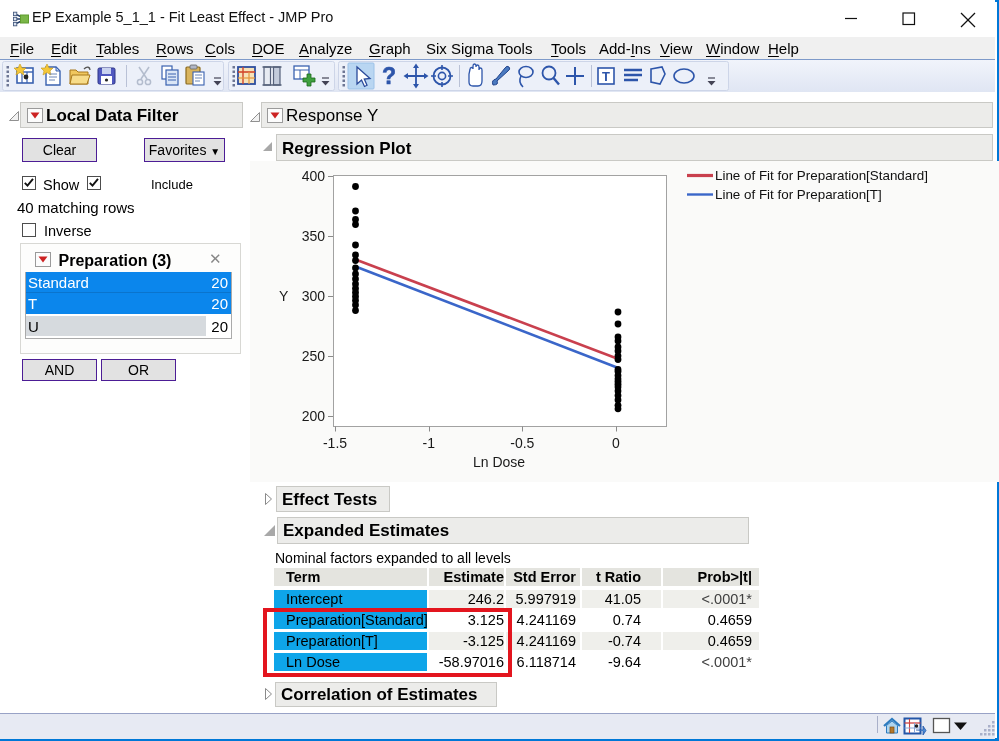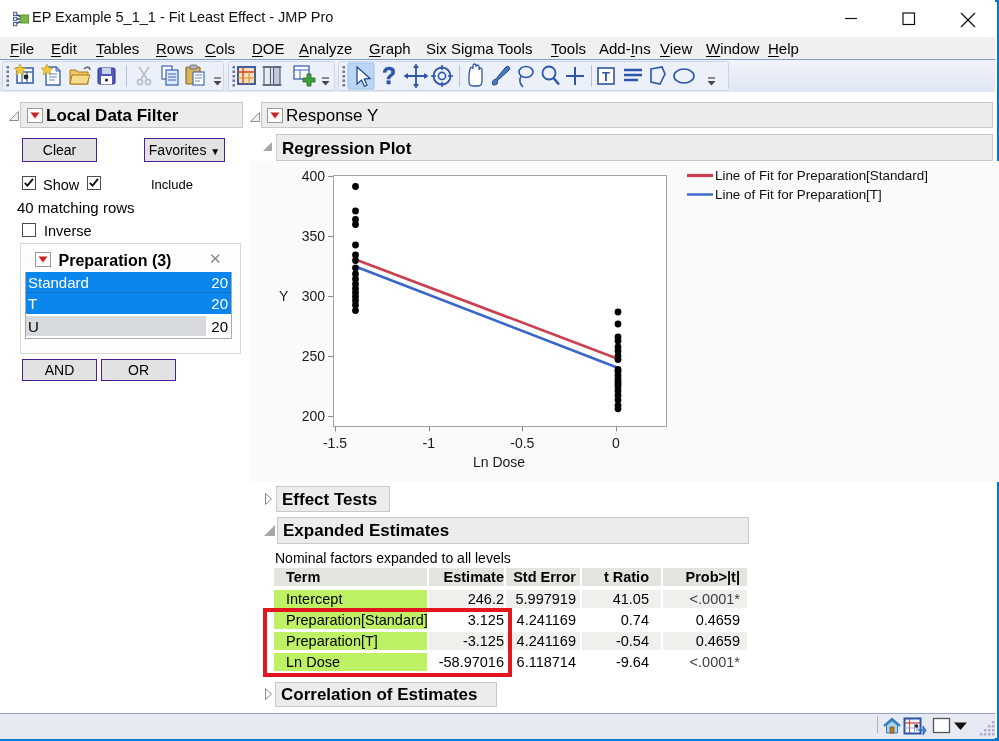--- a/index.html
+++ b/index.html
@@ -347,24 +347,24 @@
 <div class="abs hbar" style="left:277px;top:517px;width:472px;height:27px;"></div>
 <div class="abs" style="left:283px;top:521px;font-weight:bold;font-size:17px;">Expanded Estimates</div>
 <div class="abs" style="left:275px;top:550px;font-size:14px;">Nominal factors expanded to all levels</div>
 
 <style>
   .trow{position:absolute;left:274px;width:473px;height:18px;font-size:14.5px;}
   .tc{position:absolute;top:0;height:18px;line-height:18px;box-sizing:border-box;}
   .c0{left:0;width:153px;padding-left:12px;}
   .c1{left:155px;width:75px;text-align:right;}
   .c2{left:232px;width:74px;text-align:right;padding-right:4px;}
-  .c3{left:308px;width:79px;text-align:right;padding-right:12px;}
-  .c4{left:389px;width:84px;text-align:right;padding-right:7px;}
+  .c3{left:308px;width:79px;text-align:right;padding-right:20px;}
+  .c4{left:389px;width:96px;text-align:right;padding-right:7px;}
   .gbg{background:#efefeb;}
-  .tbg{background:#bef264;}
+  .tbg{background:#0ea5e9;}
   .hbg{background:#e4e4df;}
   .org{color:#404040;}
 </style>
 <div class="trow" style="top:568px;font-weight:bold;">
   <span class="tc c0 hbg">Term</span>
     <span class="tc c1 hbg">Estimate</span>
     <span class="tc c2 hbg">Std Error</span>
     <span class="tc c3 hbg">t Ratio</span>
     <span class="tc c4 hbg">Prob&gt;|t|</span>
 </div>
@@ -379,21 +379,21 @@
   <span class="tc c0 tbg">Preparation[Standard]</span>
     <span class="tc c1">3.125</span>
     <span class="tc c2">4.241169</span>
     <span class="tc c3">0.74</span>
     <span class="tc c4">0.4659</span>
 </div>
 <div class="trow" style="top:631.5px;">
   <span class="tc c0 tbg">Preparation[T]</span>
     <span class="tc c1 gbg">-3.125</span>
     <span class="tc c2 gbg">4.241169</span>
-    <span class="tc c3 gbg">-0.54</span>
+    <span class="tc c3 gbg">-0.74</span>
     <span class="tc c4 gbg">0.4659</span>
 </div>
 <div class="trow" style="top:652.5px;">
   <span class="tc c0 tbg">Ln Dose</span>
     <span class="tc c1">-58.97016</span>
     <span class="tc c2">6.118714</span>
     <span class="tc c3">-9.64</span>
     <span class="tc c4 org">&lt;.0001*</span>
 </div>
 

